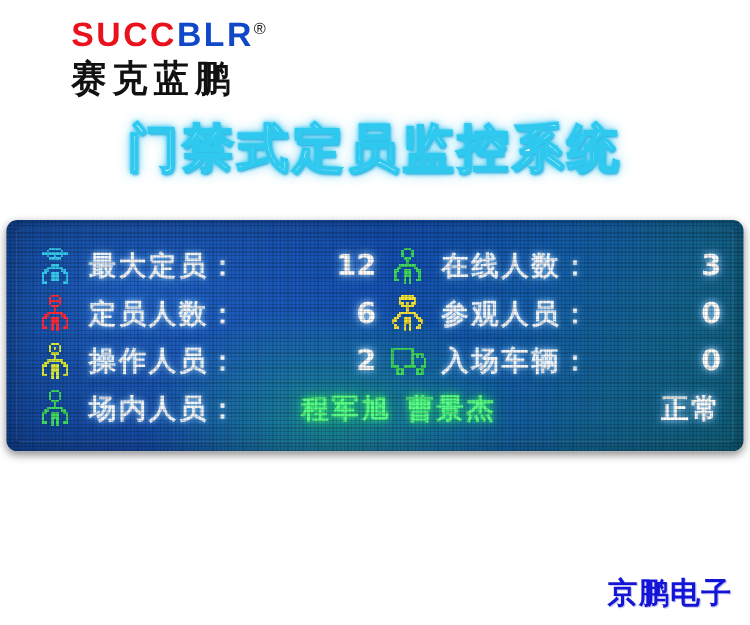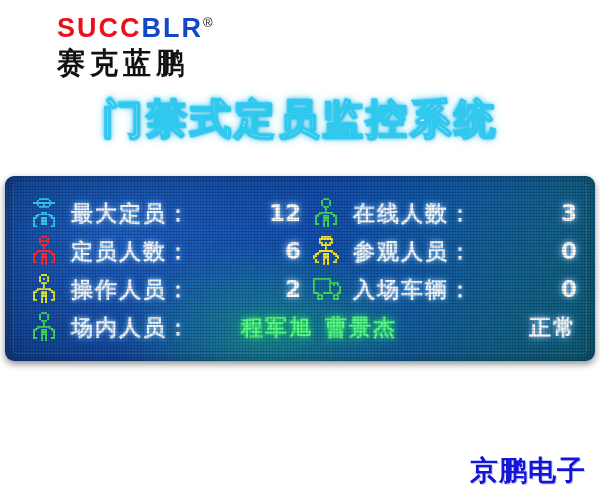--- a/index.html
+++ b/index.html
@@ -152,21 +152,21 @@
     white-space:nowrap;
   }
   .names .gap { display:inline-block; width:12px; }
 
   
   #footer-brand {
     position:absolute;
     right:14px; bottom:10px;
     font-family:"DejaVu Sans","Liberation Sans",sans-serif;
     font-weight:bold;
-    font-size:28px;
+    font-size:24px;
     letter-spacing:1px;
     color:#1414d8;
     text-shadow:1px 1px 0 rgba(160,160,225,.55);
     white-space:nowrap;
   }
 </style>
 </head>
 <body>
 
 <div id="logo-block">

